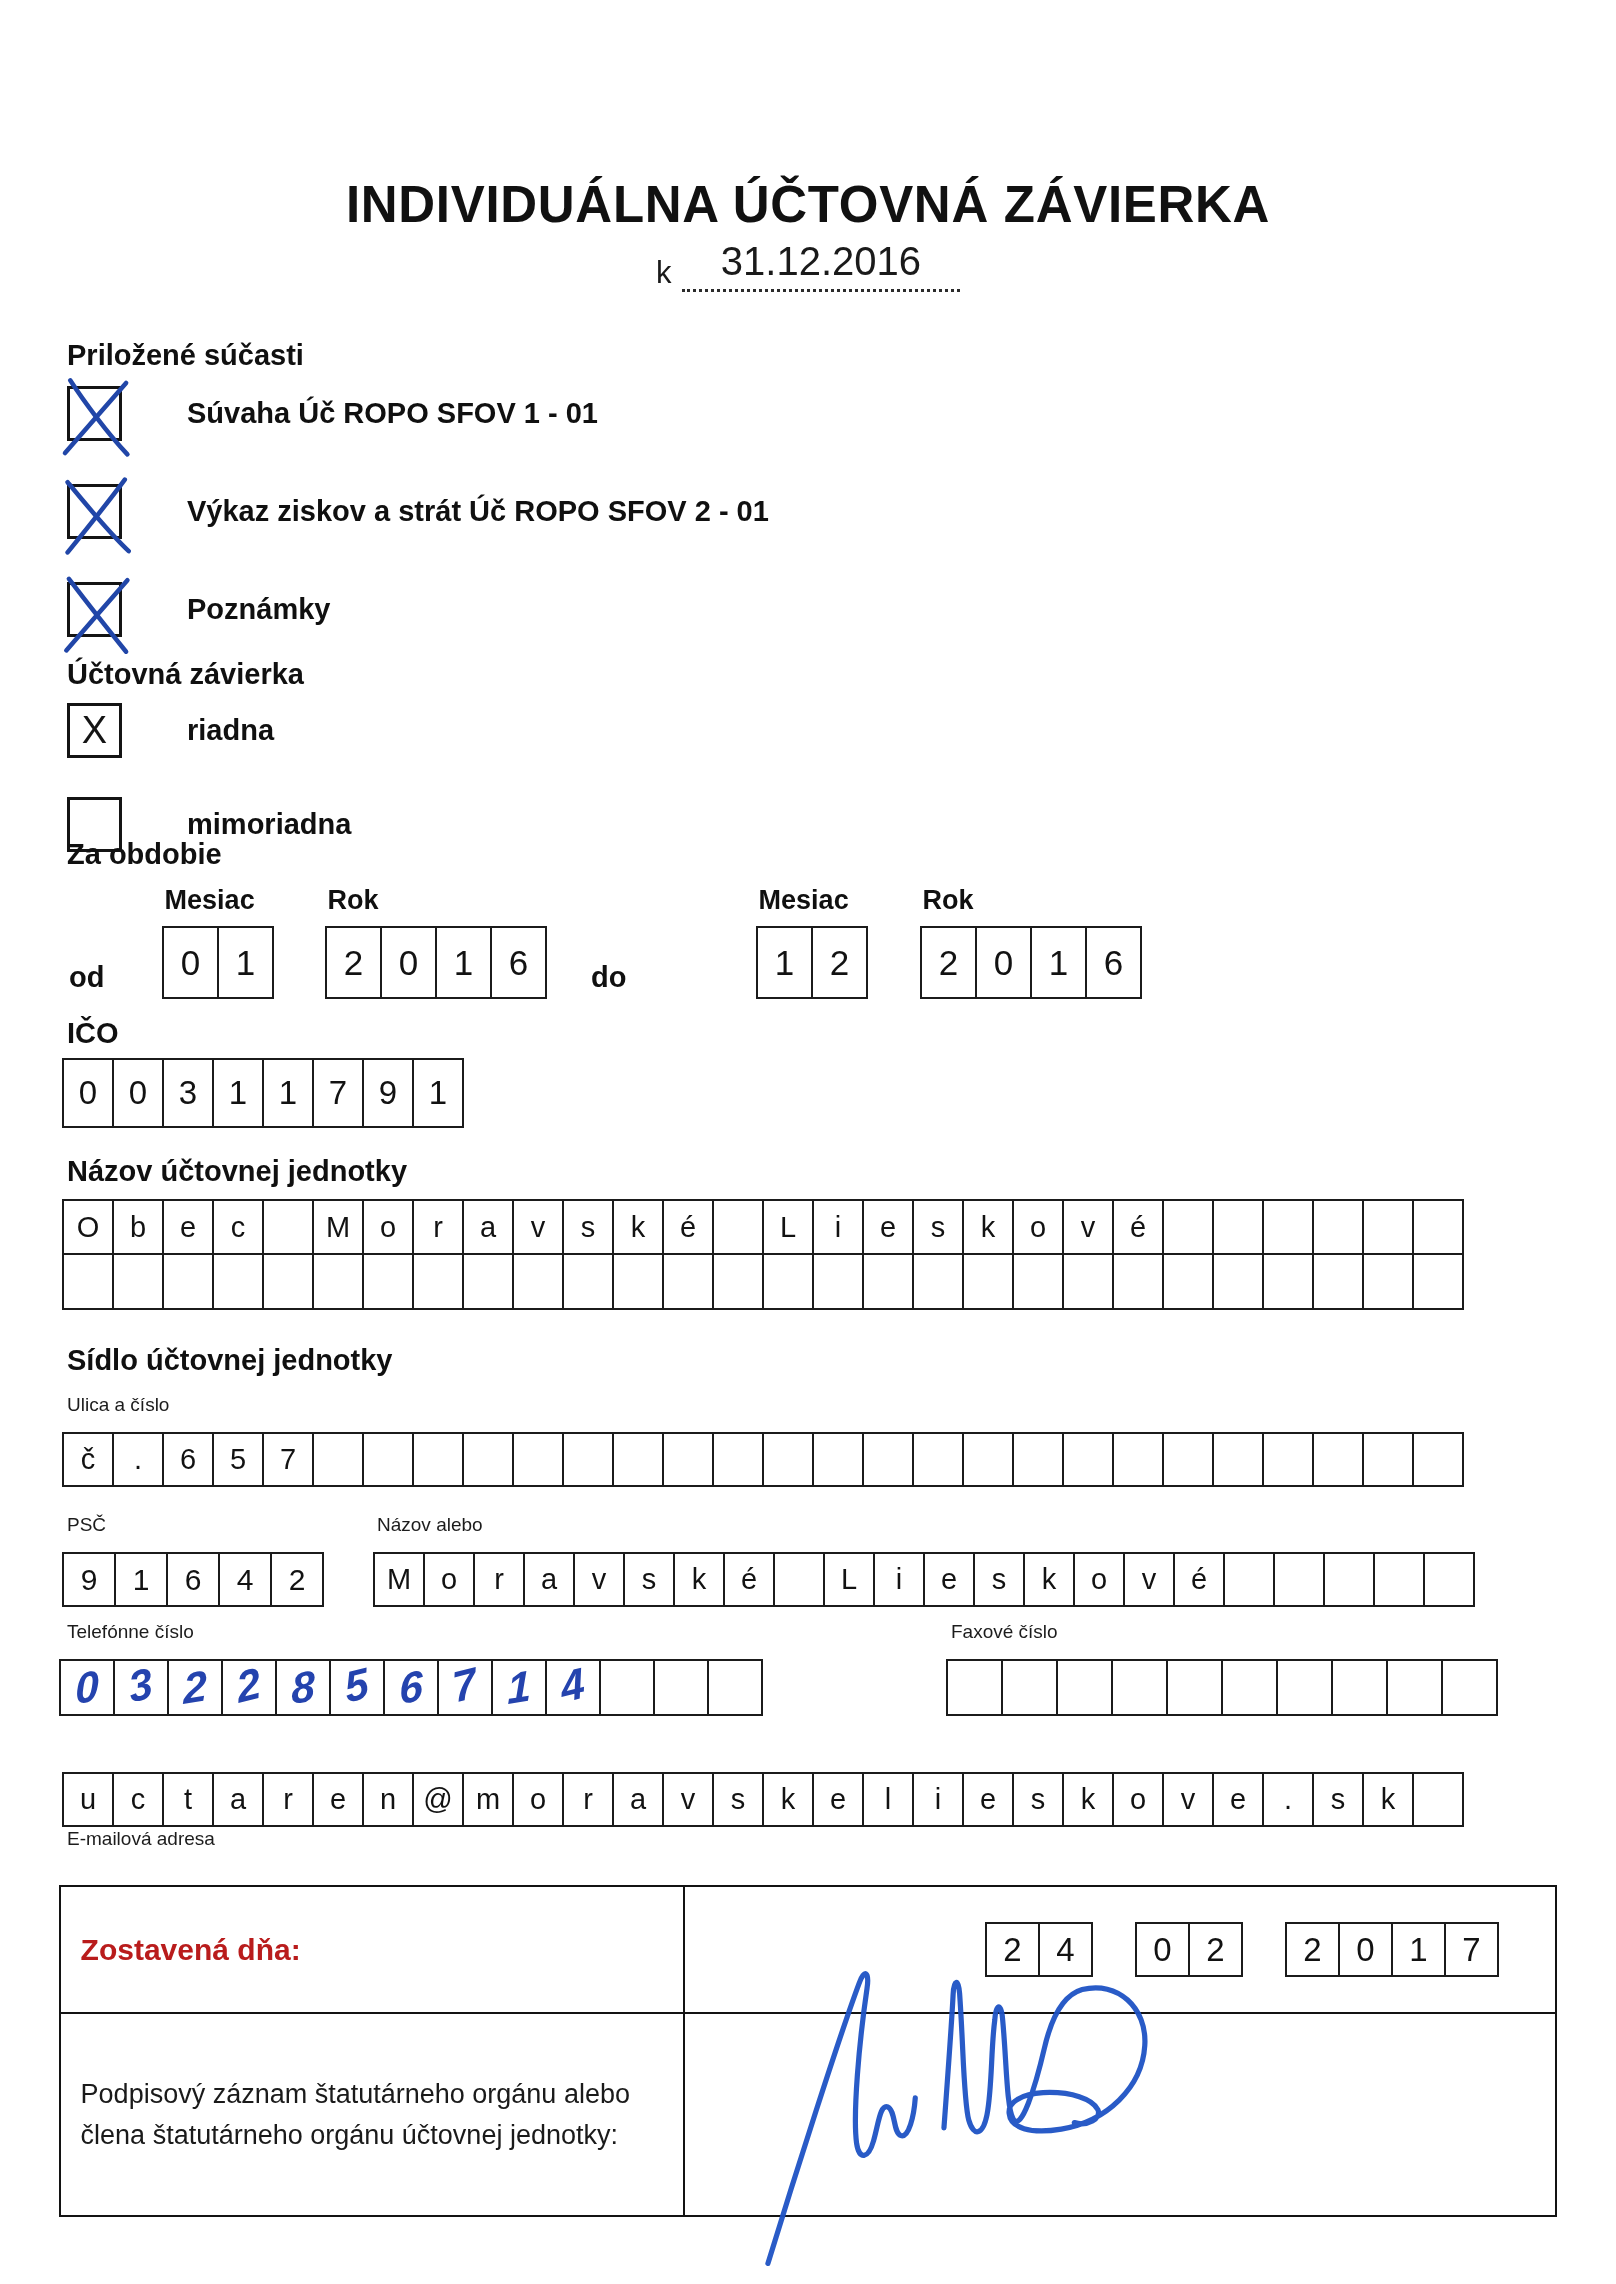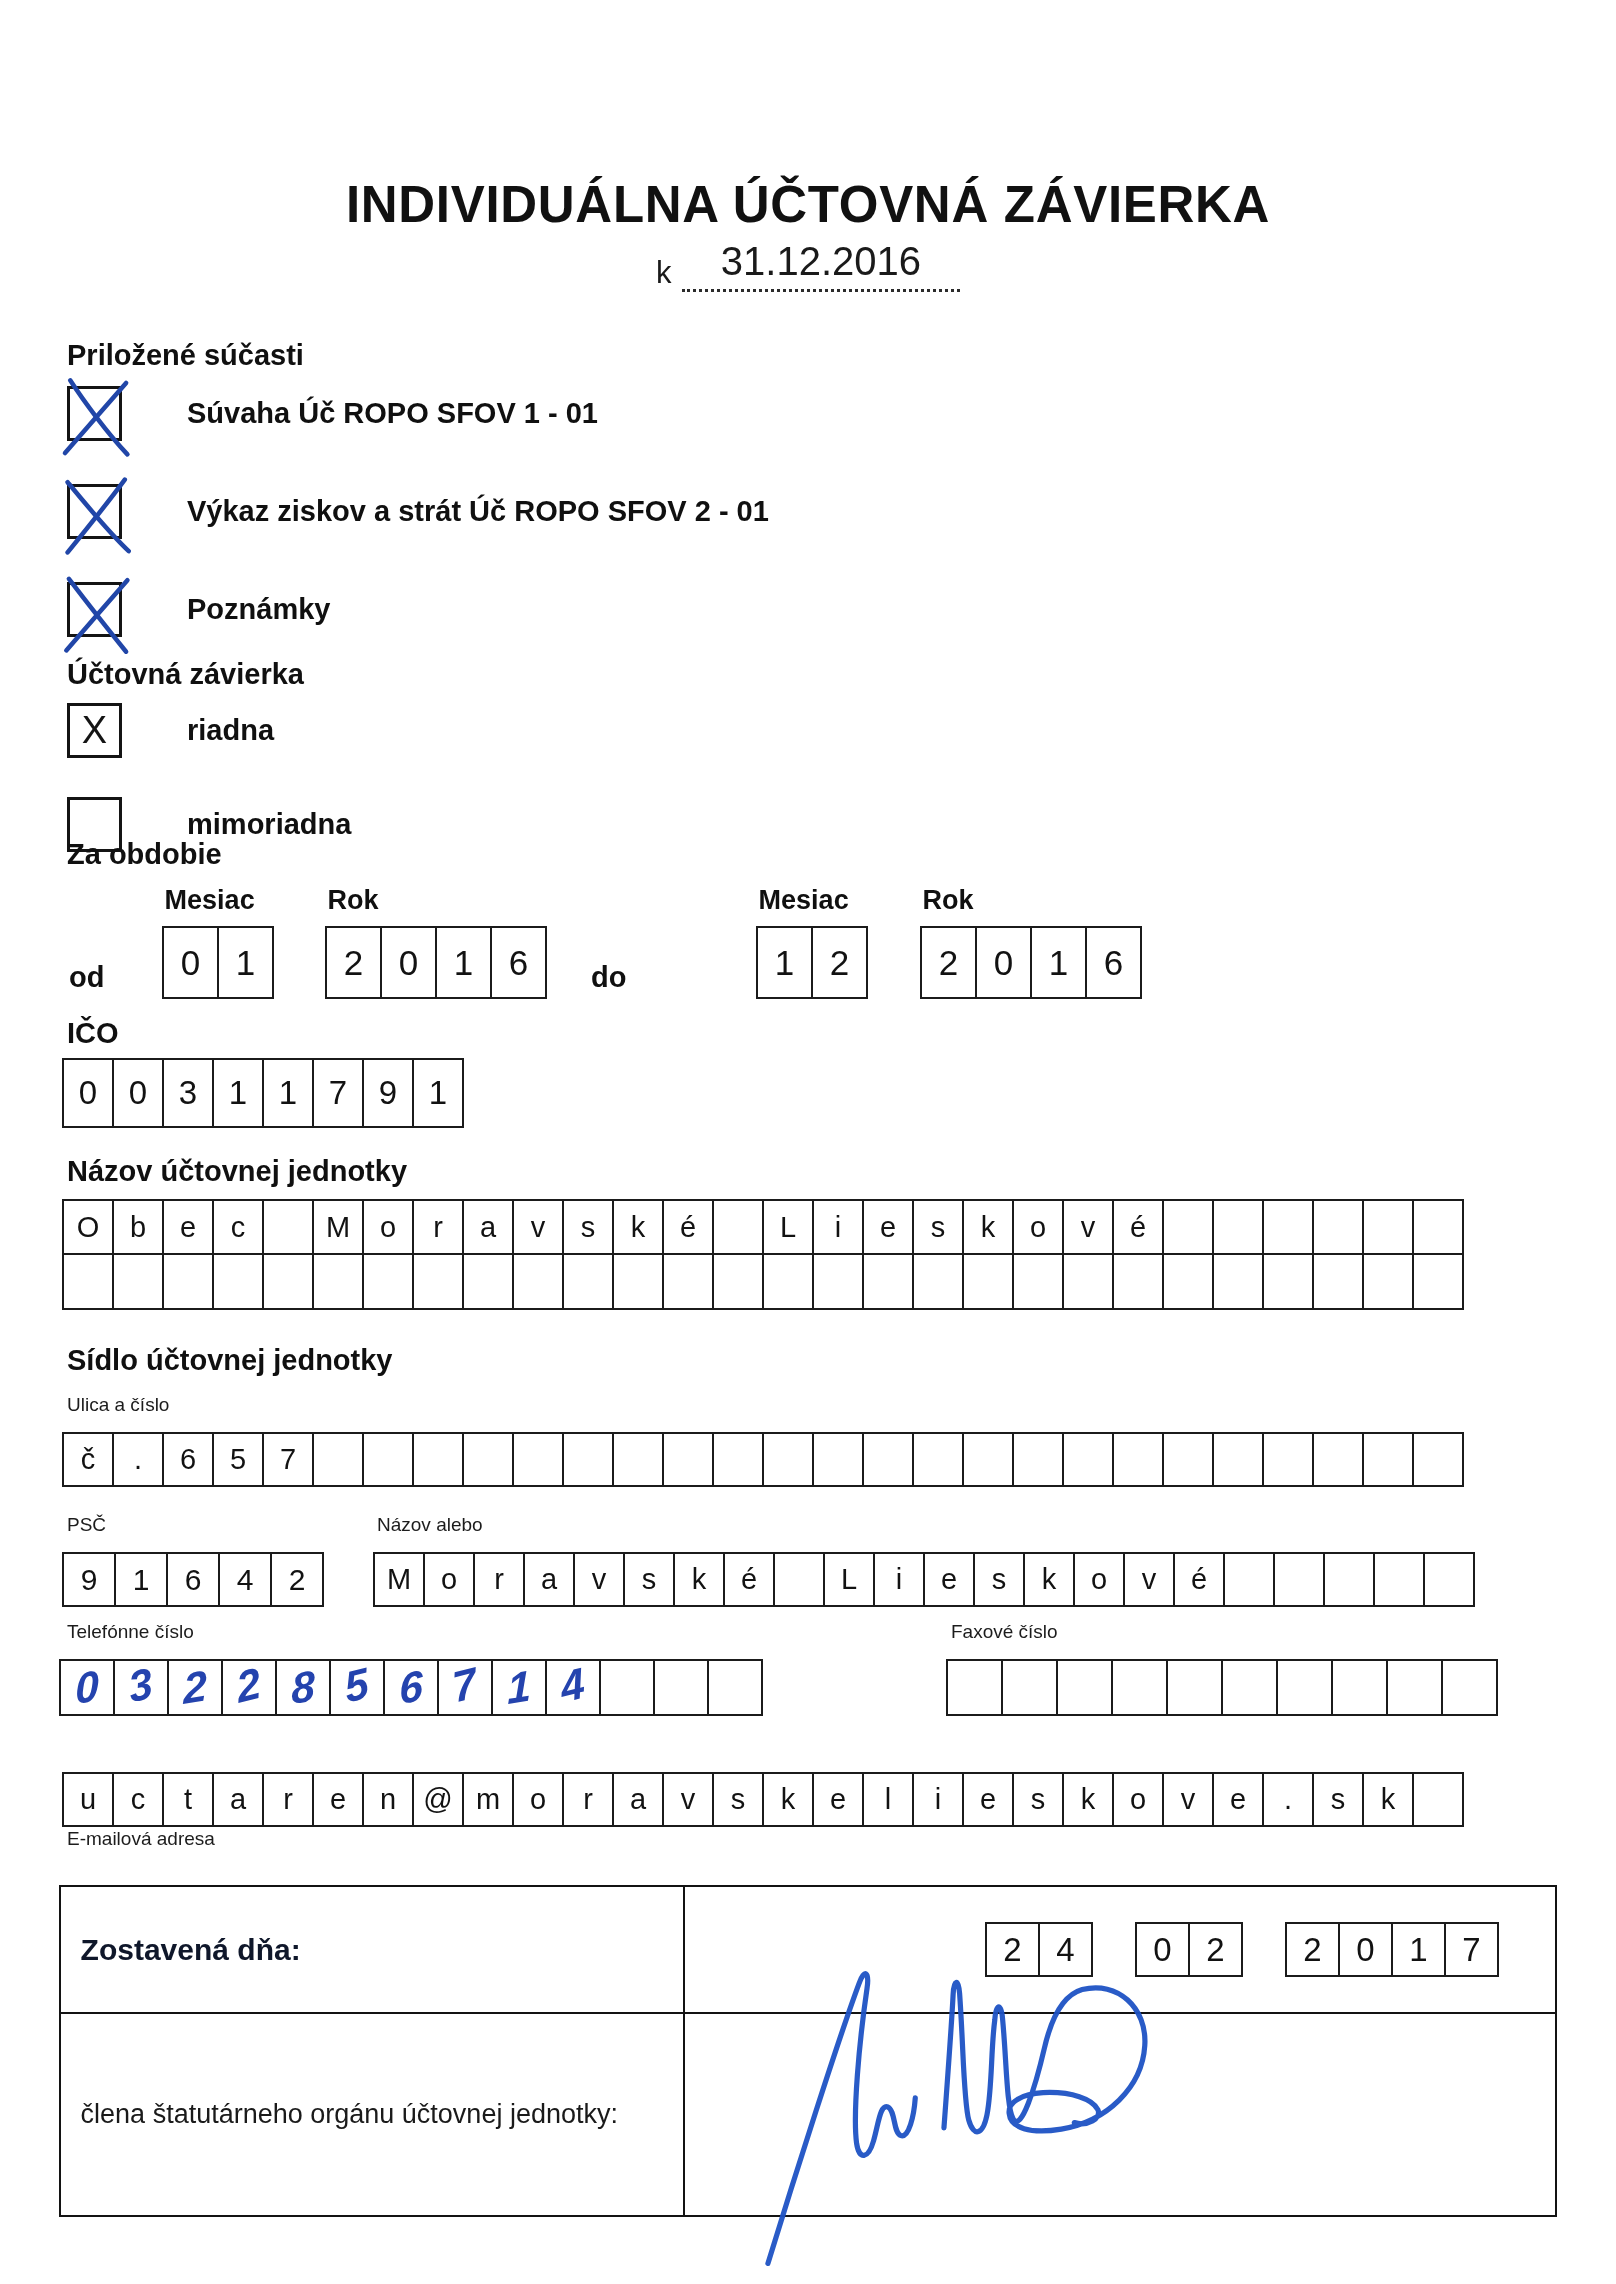--- a/index.html
+++ b/index.html
@@ -50,21 +50,21 @@
   .pgroup .plabel{font-size:27px;font-weight:bold;color:#101010;margin:0 0 10.4px 2.6px;}
   .pgroup .grid{position:relative;}
   .od-do{position:absolute;font-size:29px;font-weight:bold;color:#101010;}
   
   .ftable{position:absolute;left:59px;top:1885px;width:1498px;height:332px;
           border:2.6px solid #131313;box-sizing:border-box;display:grid;
           grid-template-columns:624px 1fr;grid-template-rows:127px 1fr;}
   .fcell{box-sizing:border-box;position:relative;}
   .fcell.bl{border-right:2.6px solid #131313;}
   .fcell.bb{border-bottom:2.6px solid #131313;}
-  .fc-label{display:flex;align-items:center;padding-left:19.6px;font-size:30px;font-weight:bold;color:#0f172a;}
+  .fc-label{display:flex;align-items:center;padding-left:19.6px;font-size:30px;font-weight:bold;color:#b91c1c;}
   .fc-dates{display:flex;align-items:center;justify-content:flex-end;gap:42px;padding-right:56px;}
   .fc-dates .grid{position:relative;}
   .fc-sign-label{display:flex;flex-direction:column;justify-content:center;padding-left:19.6px;
                  font-size:27px;font-weight:normal;color:#1a1a1a;line-height:1.5;}
   .fc-signature{overflow:visible;}
   .signature-svg{position:absolute;left:63px;top:-57px;width:418px;height:326px;overflow:visible;}
   .signature-svg path{stroke:#1d52c4;stroke-width:8;fill:none;stroke-linecap:round;stroke-linejoin:round;opacity:.95;}
 </style>
 </head>
 <body>
@@ -764,20 +764,21 @@
           </div>
           <div class="cell">
             <span class="cc">1</span>
           </div>
           <div class="cell">
             <span class="cc">7</span>
           </div>
         </div>
     </div>
     <div class="fcell bl fc-sign-label">
+      <span>Podpisový záznam štatutárneho orgánu alebo</span>
       <span>člena štatutárneho orgánu účtovnej jednotky:</span>
     </div>
     <div class="fcell fc-signature">
       <svg class="signature-svg" viewBox="0 0 640 500">
         <path d="M30 470 C70 340 140 120 170 40 C178 18 186 22 182 48 C170 130 160 240 166 286 C170 312 184 310 192 282 C200 254 202 226 214 230 C226 236 222 270 234 274 C246 278 254 244 256 216"></path>
         <path d="M300 262 C306 180 312 100 314 58 C315 34 322 32 324 56 C330 140 330 220 338 250 C346 278 360 272 366 242 C374 200 372 140 378 96 C380 70 388 70 390 96 C396 160 396 230 406 248 C418 270 440 200 454 140 C466 88 484 58 512 50 C566 36 612 78 608 136 C604 200 550 252 480 264 C432 272 402 262 400 240 C398 222 420 210 452 208 C496 206 528 218 536 234 C542 248 520 260 500 254"></path>
       </svg>
     </div>
   </div>
 

